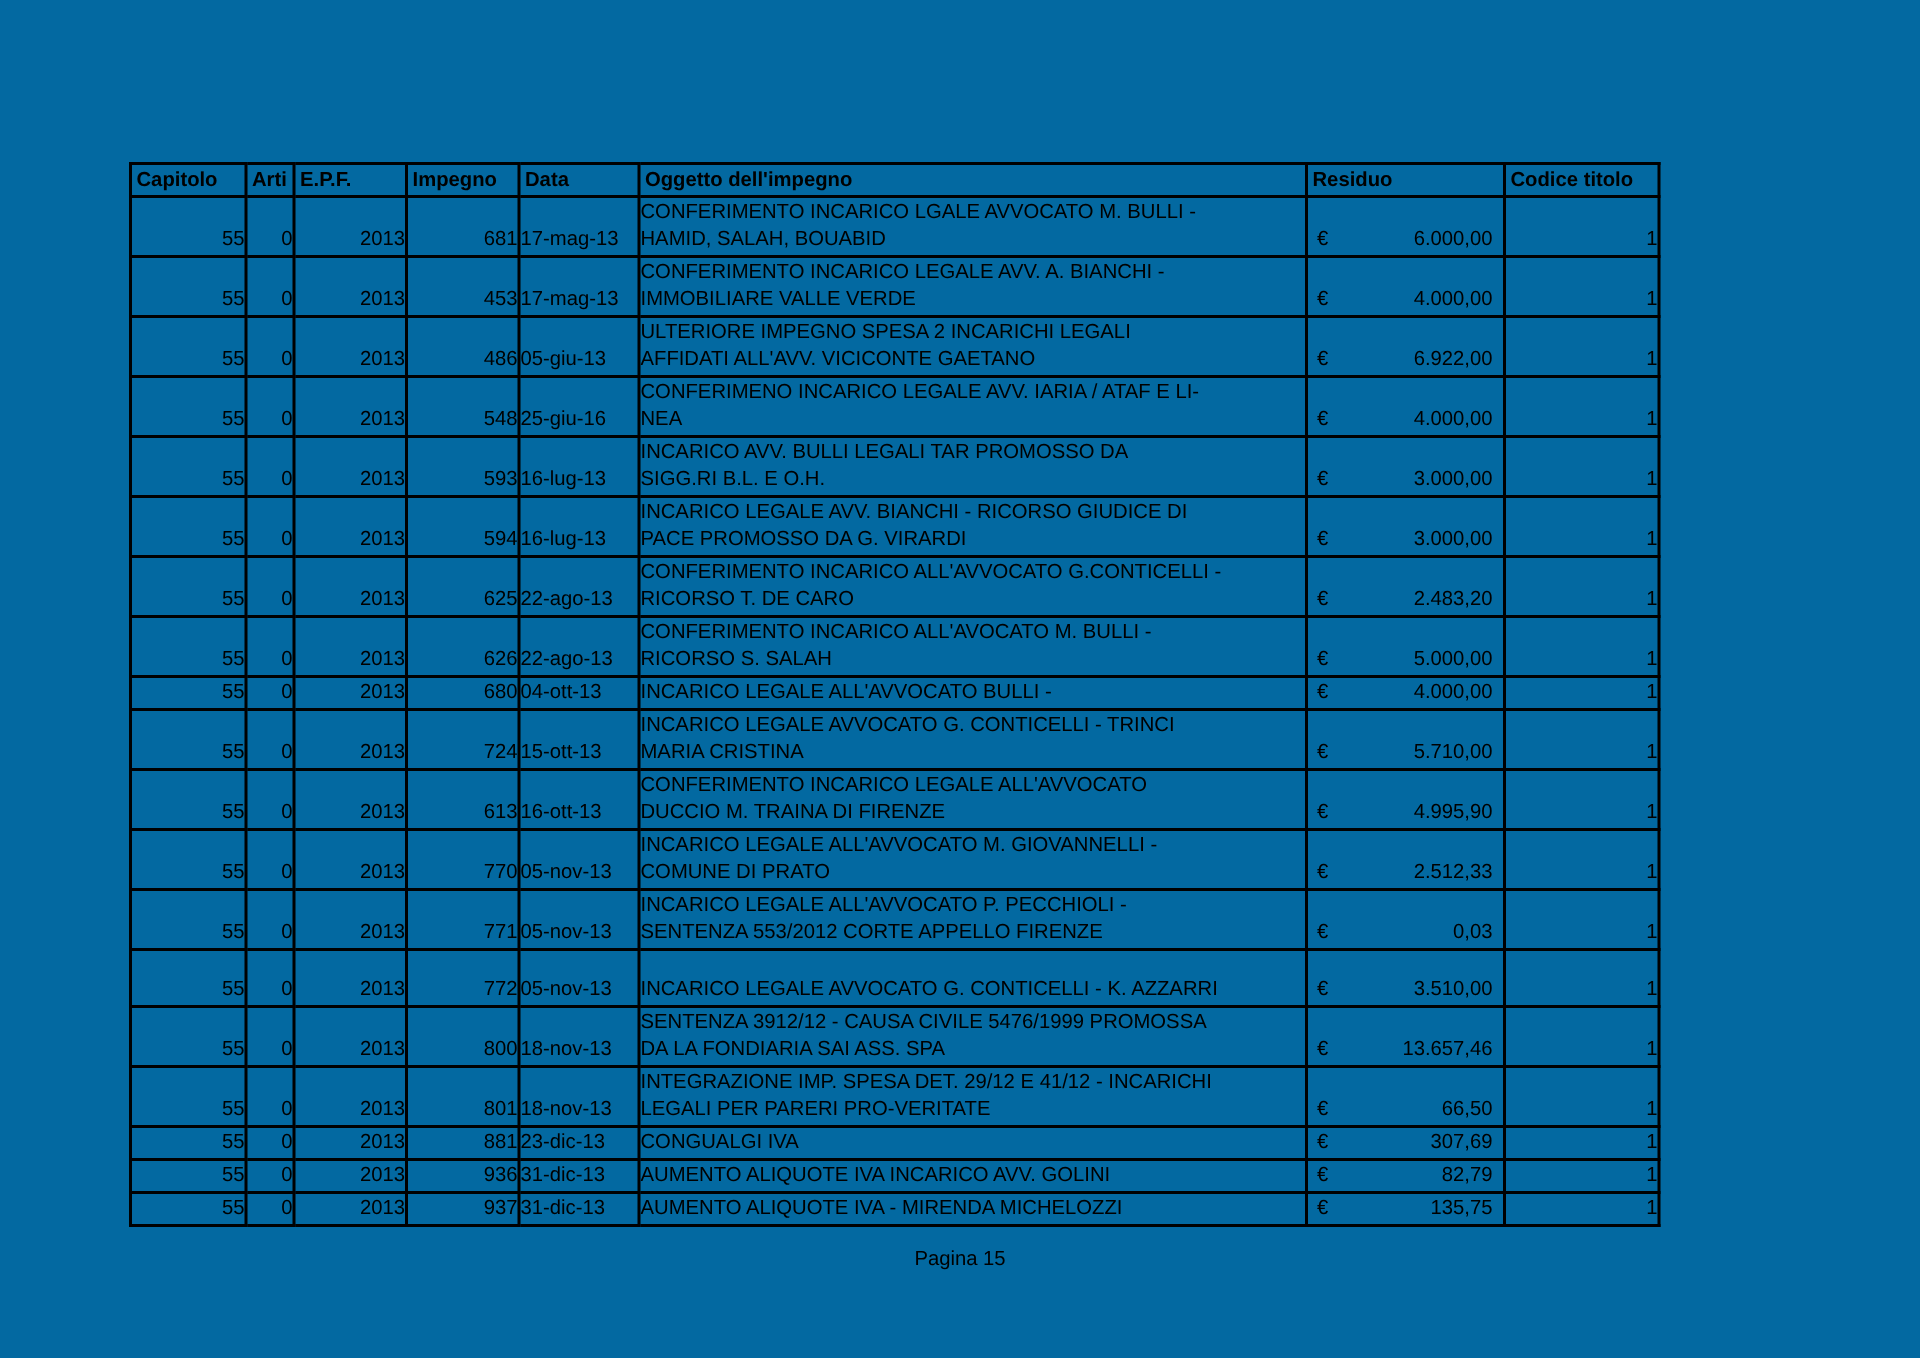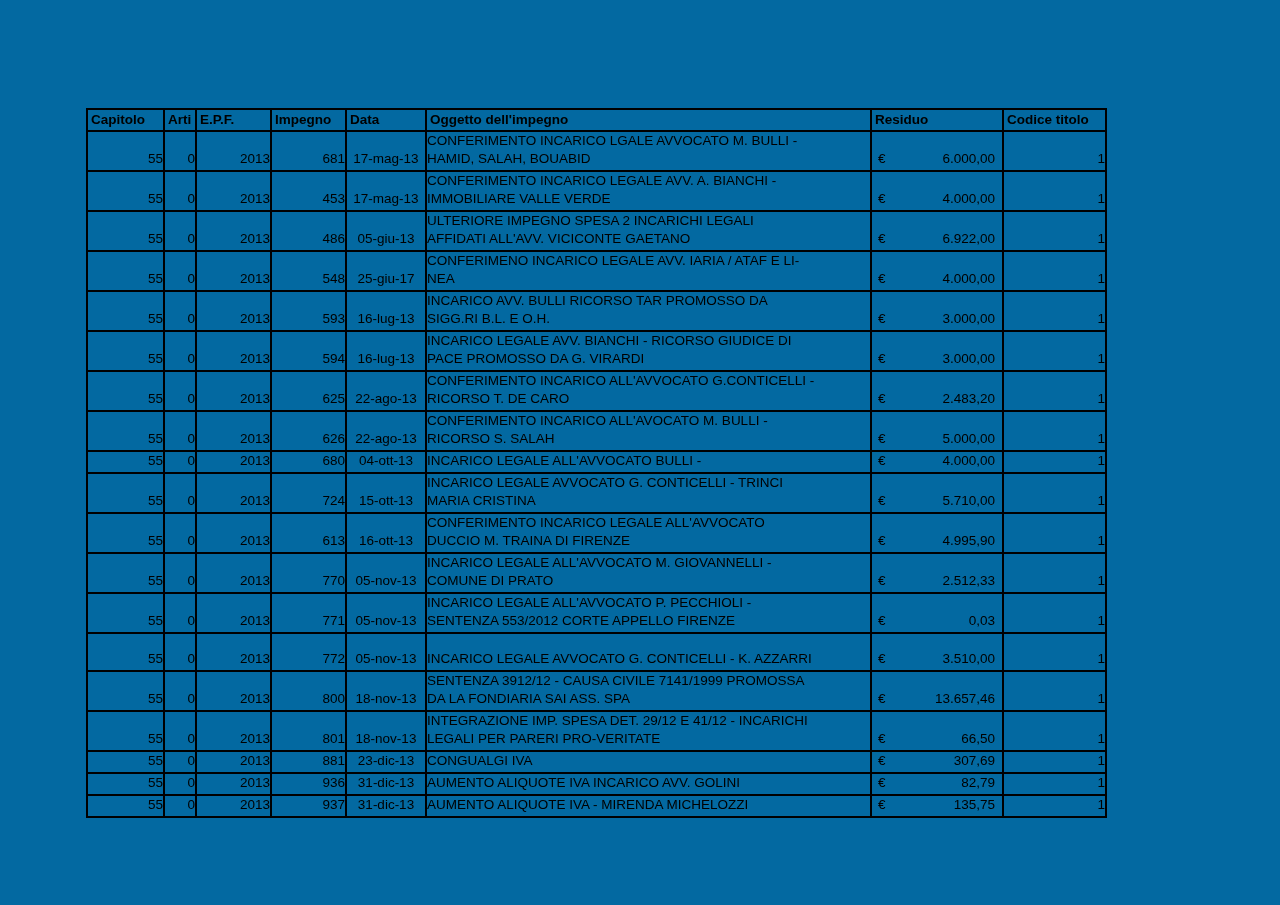--- a/index.html
+++ b/index.html
@@ -39,21 +39,21 @@
     padding: 1px 2px 1px 3px;
     white-space: nowrap;
   }
   table.impegni td {
     vertical-align: bottom;
     padding-bottom: 2px;
   }
   tr.lines1 td { height: 15px; }
   tr.lines2 td { height: 34px; }
   td.num  { text-align: right; padding-right: 5px; white-space: nowrap; }
-  td.date { text-align: center; padding-right: 2px; white-space: nowrap; margin-top: 48px; }
+  td.date { text-align: left; padding-right: 2px; white-space: nowrap; margin-top: 48px; }
   td.oggetto {
     text-align: left;
     padding-left: 3px;
     white-space: pre-line;
   }
   td.residuo .residuo-wrap {
     display: flex;
     justify-content: space-between;
     align-items: flex-end;
     padding: 0 7px 0 6px;
@@ -142,38 +142,38 @@
               <span>6.922,00</span>
             </div>
           </td>
           <td class="num">1</td>
         </tr>
         <tr class="lines2">
           <td class="num">55</td>
           <td class="num">0</td>
           <td class="num">2013</td>
           <td class="num">548</td>
-          <td class="date">25-giu-17</td>
+          <td class="date">25-giu-16</td>
           <td class="oggetto">CONFERIMENO INCARICO LEGALE AVV. IARIA / ATAF E  LI-
 NEA</td>
           <td class="residuo">
             <div class="residuo-wrap">
               <span>€</span>
               <span>4.000,00</span>
             </div>
           </td>
           <td class="num">1</td>
         </tr>
         <tr class="lines2">
           <td class="num">55</td>
           <td class="num">0</td>
           <td class="num">2013</td>
           <td class="num">593</td>
           <td class="date">16-lug-13</td>
-          <td class="oggetto">INCARICO AVV. BULLI RICORSO TAR PROMOSSO DA
+          <td class="oggetto">INCARICO AVV. BULLI LEGALI TAR PROMOSSO DA
 SIGG.RI B.L. E O.H.</td>
           <td class="residuo">
             <div class="residuo-wrap">
               <span>€</span>
               <span>3.000,00</span>
             </div>
           </td>
           <td class="num">1</td>
         </tr>
         <tr class="lines2">
@@ -317,21 +317,21 @@
             </div>
           </td>
           <td class="num">1</td>
         </tr>
         <tr class="lines2">
           <td class="num">55</td>
           <td class="num">0</td>
           <td class="num">2013</td>
           <td class="num">800</td>
           <td class="date">18-nov-13</td>
-          <td class="oggetto">SENTENZA 3912/12 - CAUSA CIVILE 7141/1999 PROMOSSA
+          <td class="oggetto">SENTENZA 3912/12 - CAUSA CIVILE 5476/1999 PROMOSSA
 DA LA FONDIARIA SAI ASS. SPA</td>
           <td class="residuo">
             <div class="residuo-wrap">
               <span>€</span>
               <span>13.657,46</span>
             </div>
           </td>
           <td class="num">1</td>
         </tr>
         <tr class="lines2">
@@ -391,14 +391,17 @@
             <div class="residuo-wrap">
               <span>€</span>
               <span>135,75</span>
             </div>
           </td>
           <td class="num">1</td>
         </tr>
       </tbody>
   </table>
 
+  <div class="footer">
+    <span>Pagina 15</span>
+  </div>
 
 </div>
 
 </body></html>

